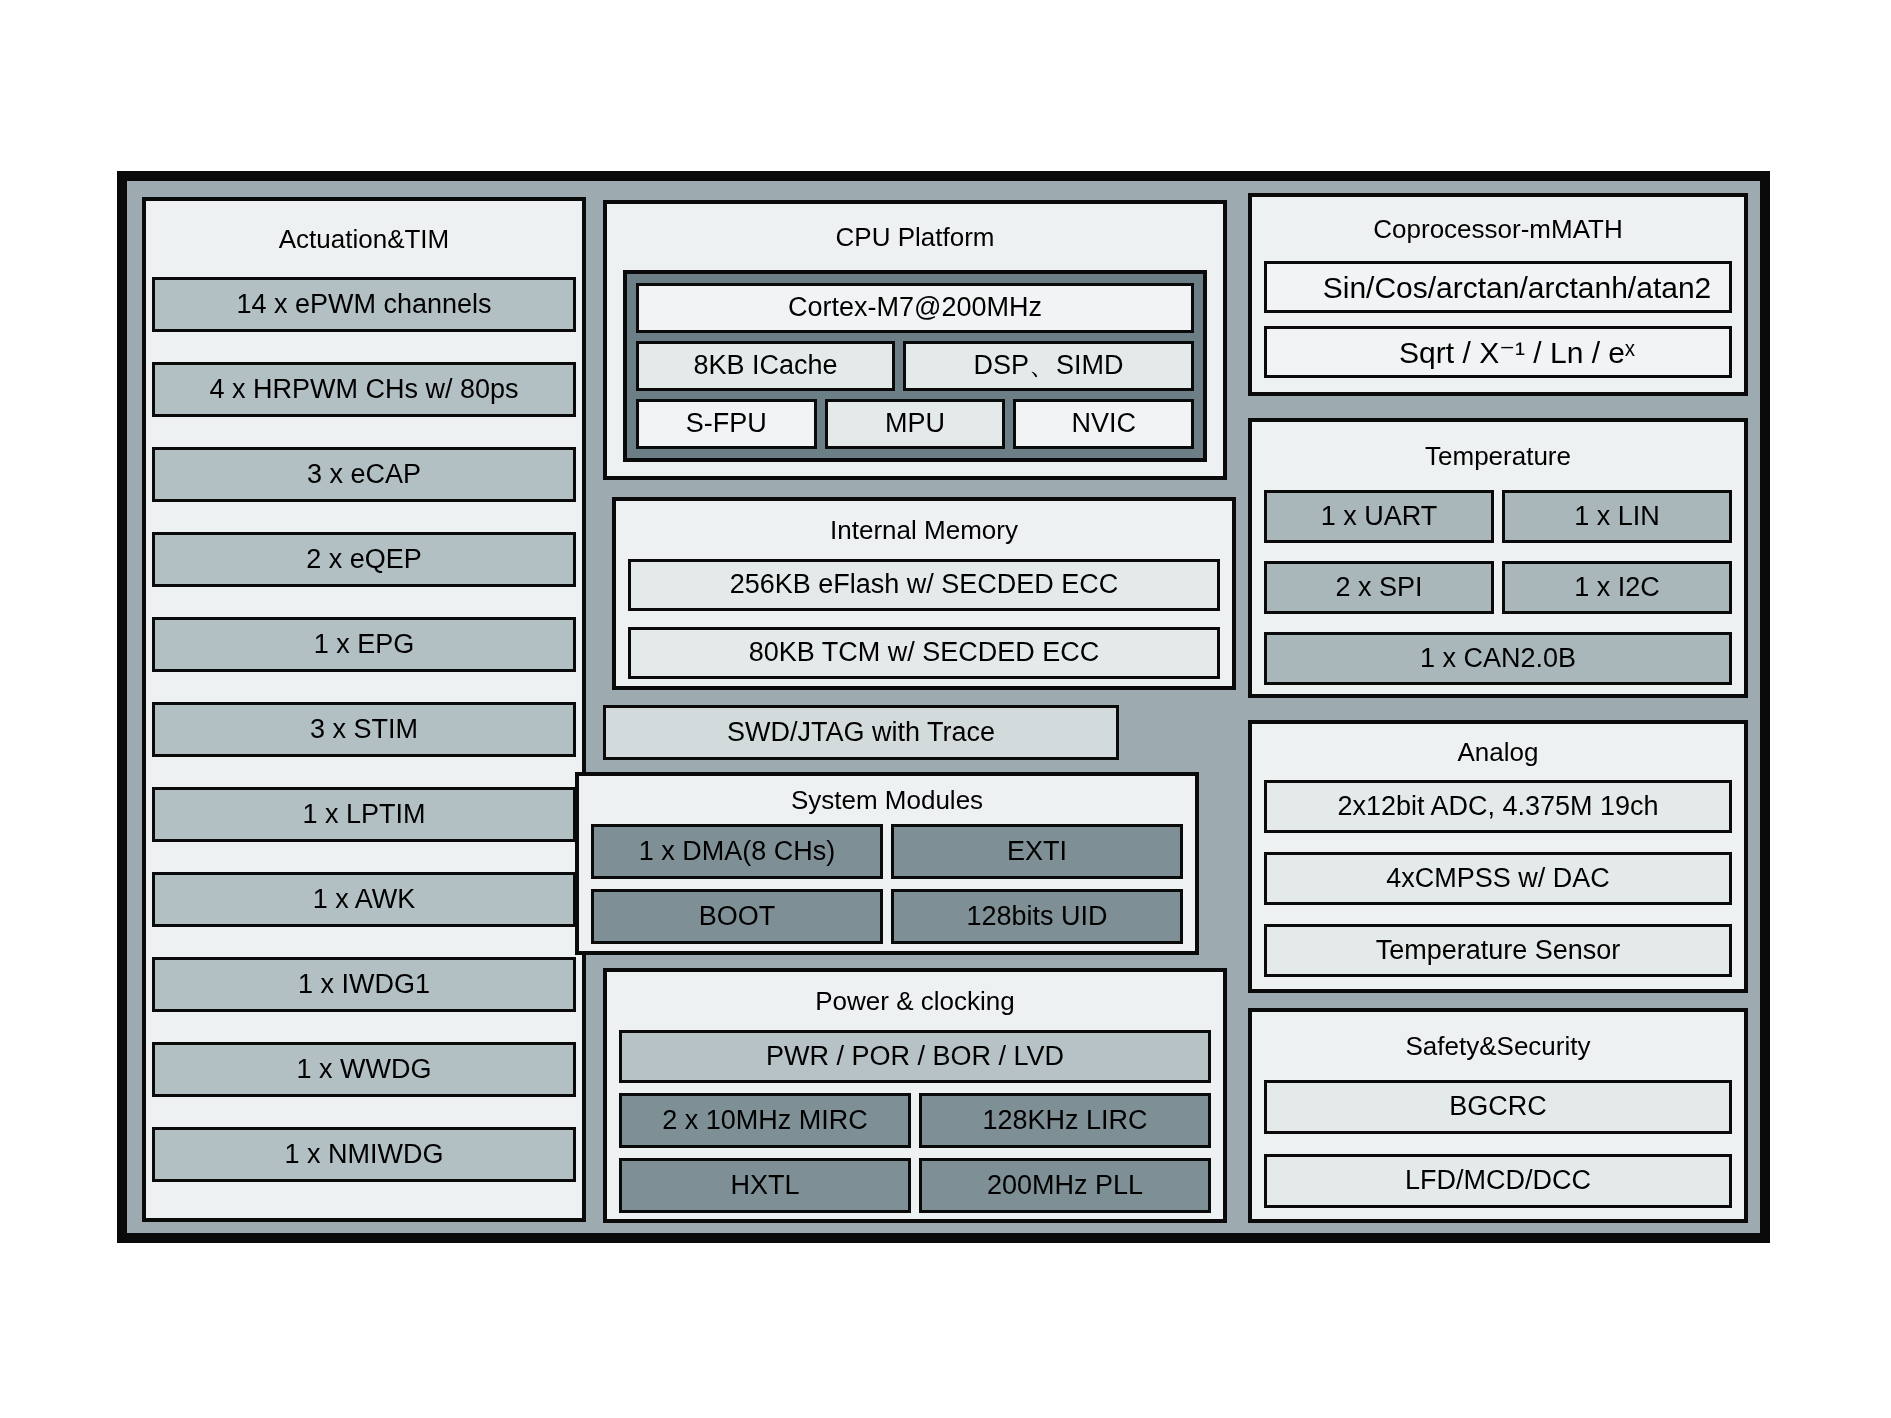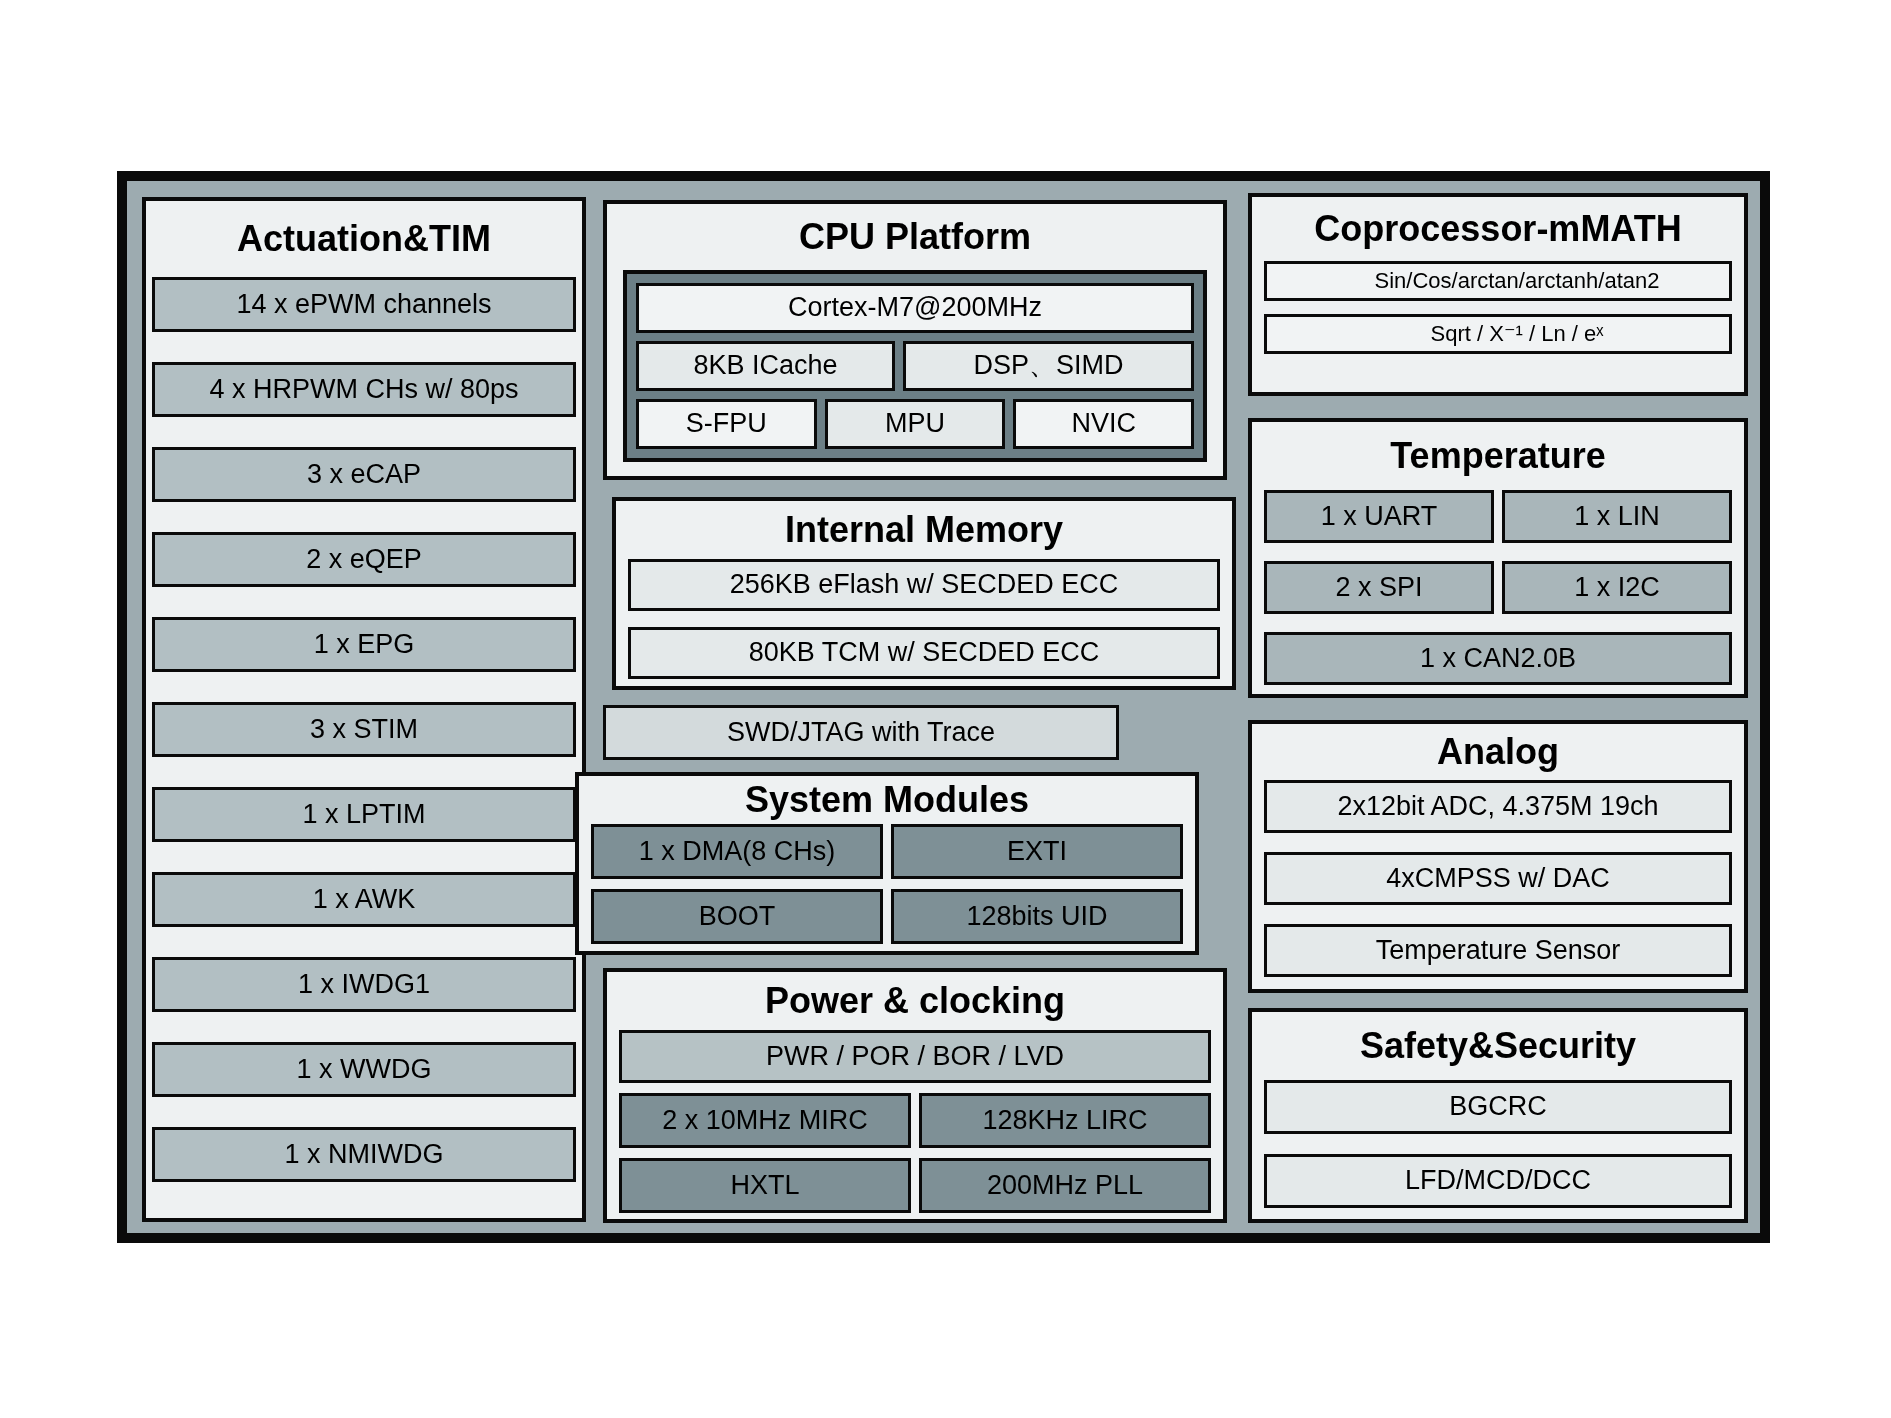--- a/index.html
+++ b/index.html
@@ -22,21 +22,21 @@
   }
   .chip{
     position:absolute;left:117px;top:171px;width:1653px;height:1072px;
     background:var(--frame);border:10px solid var(--line);box-sizing:border-box;
   }
   .sec{
     position:absolute;background:var(--section-bg);border:4px solid var(--line);
     box-sizing:border-box;display:flex;flex-direction:column;
   }
   .sec-title{
-    font-weight:700;font-size:36px;line-height:1;display:flex;align-items:center;
+    font-weight:400;font-size:26px;line-height:1;display:flex;align-items:center;
     justify-content:center;flex:0 0 auto;
   }
   .box{
     border:3px solid var(--line);box-sizing:border-box;display:flex;align-items:center;
     justify-content:center;font-size:27px;line-height:1.1;flex:0 0 auto;text-align:left;
     white-space:nowrap;
   }
   .mid{background:var(--item-mid);}
   .mid2{background:var(--item-mid2);}
   .light{background:var(--item-light);}
@@ -69,21 +69,21 @@
   #sec-system .sec-title{height:48px;}
   .grid2{display:grid;grid-template-columns:1fr 1fr;gap:10px 8px;margin:0 12px;grid-auto-rows:55px;}
   #sec-power{left:476px;top:787px;width:624px;height:255px;}
   #sec-power .sec-title{height:58px;}
   #sec-power .pbar{height:53px;margin:0 12px;}
   #sec-power .grid2{margin-top:10px;}
   
   #sec-coproc{left:1121px;top:12px;width:500px;height:203px;}
   #sec-coproc .sec-title{height:64px;}
   #sec-coproc .stack{gap:13px;margin:0 12px;}
-  #sec-coproc .box{height:40px;font-size:22px;padding-left:38px;}
+  #sec-coproc .box{height:52px;font-size:30px;padding-left:38px;}
   #sec-conn{left:1121px;top:237px;width:500px;height:280px;}
   #sec-conn .sec-title{height:68px;}
   #sec-conn .grid2{grid-auto-rows:53px;gap:18px 8px;}
   #sec-conn .full{height:53px;margin:18px 12px 0;}
   #sec-analog{left:1121px;top:539px;width:500px;height:273px;}
   #sec-analog .sec-title{height:56px;}
   #sec-analog .stack{gap:19px;margin:0 12px;}
   #sec-analog .box{height:53px;}
   #sec-safety{left:1121px;top:827px;width:500px;height:215px;}
   #sec-safety .sec-title{height:68px;}

